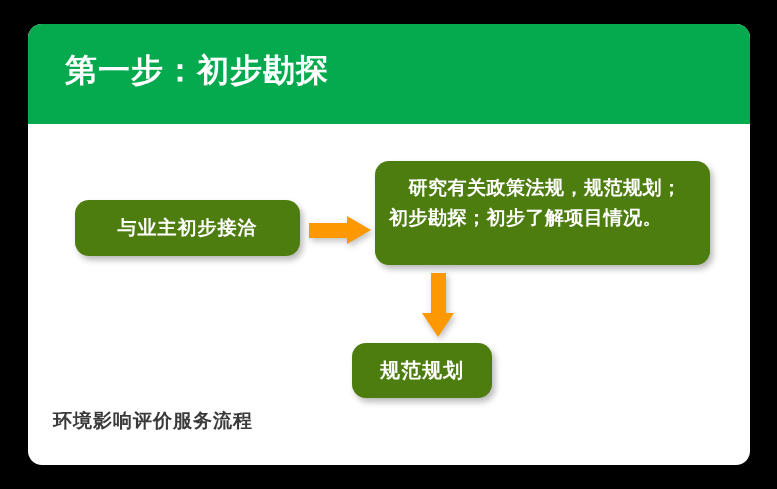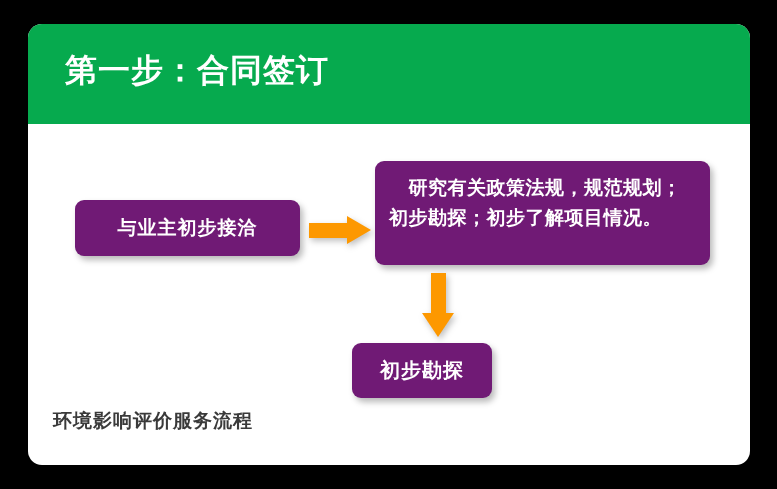--- a/index.html
+++ b/index.html
@@ -41,22 +41,22 @@
     font-size: 32px;
     font-weight: bold;
     color: #ffffff;
     letter-spacing: 1px;
     white-space: nowrap;
     line-height: 44px;
   }
 
   .flow-box {
     position: absolute;
-    background: #701a75;
-    border-radius: 9px;
+    background: #4d7c0f;
+    border-radius: 14px;
     box-shadow: 3px 4px 6px rgba(0,0,0,0.28);
     color: #ffffff;
     font-weight: bold;
     box-sizing: border-box;
   }
 
   #box-contact {
     left: 47px;
     top: 176px;
     width: 225px;
@@ -159,39 +159,39 @@
     white-space: nowrap;
   }
 </style>
 </head>
 <body>
 
 <div id="slide">
 
   <div id="header-band"></div>
 
-  <div id="slide-title">第一步：合同签订</div>
+  <div id="slide-title">第一步：初步勘探</div>
 
   <div class="flow-box" id="box-contact">
     <span>与业主初步接洽</span>
   </div>
 
   <div id="arrow-right">
     <div class="shaft"></div>
     <div class="head"></div>
   </div>
 
   <div class="flow-box" id="box-research">
     <span>　研究有关政策法规，规范规划；初步勘探；初步了解项目情况。</span>
   </div>
 
   <div id="arrow-down">
     <div class="shaft"></div>
     <div class="head"></div>
   </div>
 
   <div class="flow-box" id="box-sign">
-    <span>初步勘探</span>
+    <span>规范规划</span>
   </div>
 
   <div id="caption">环境影响评价服务流程</div>
 
 </div>
 
 </body></html>

